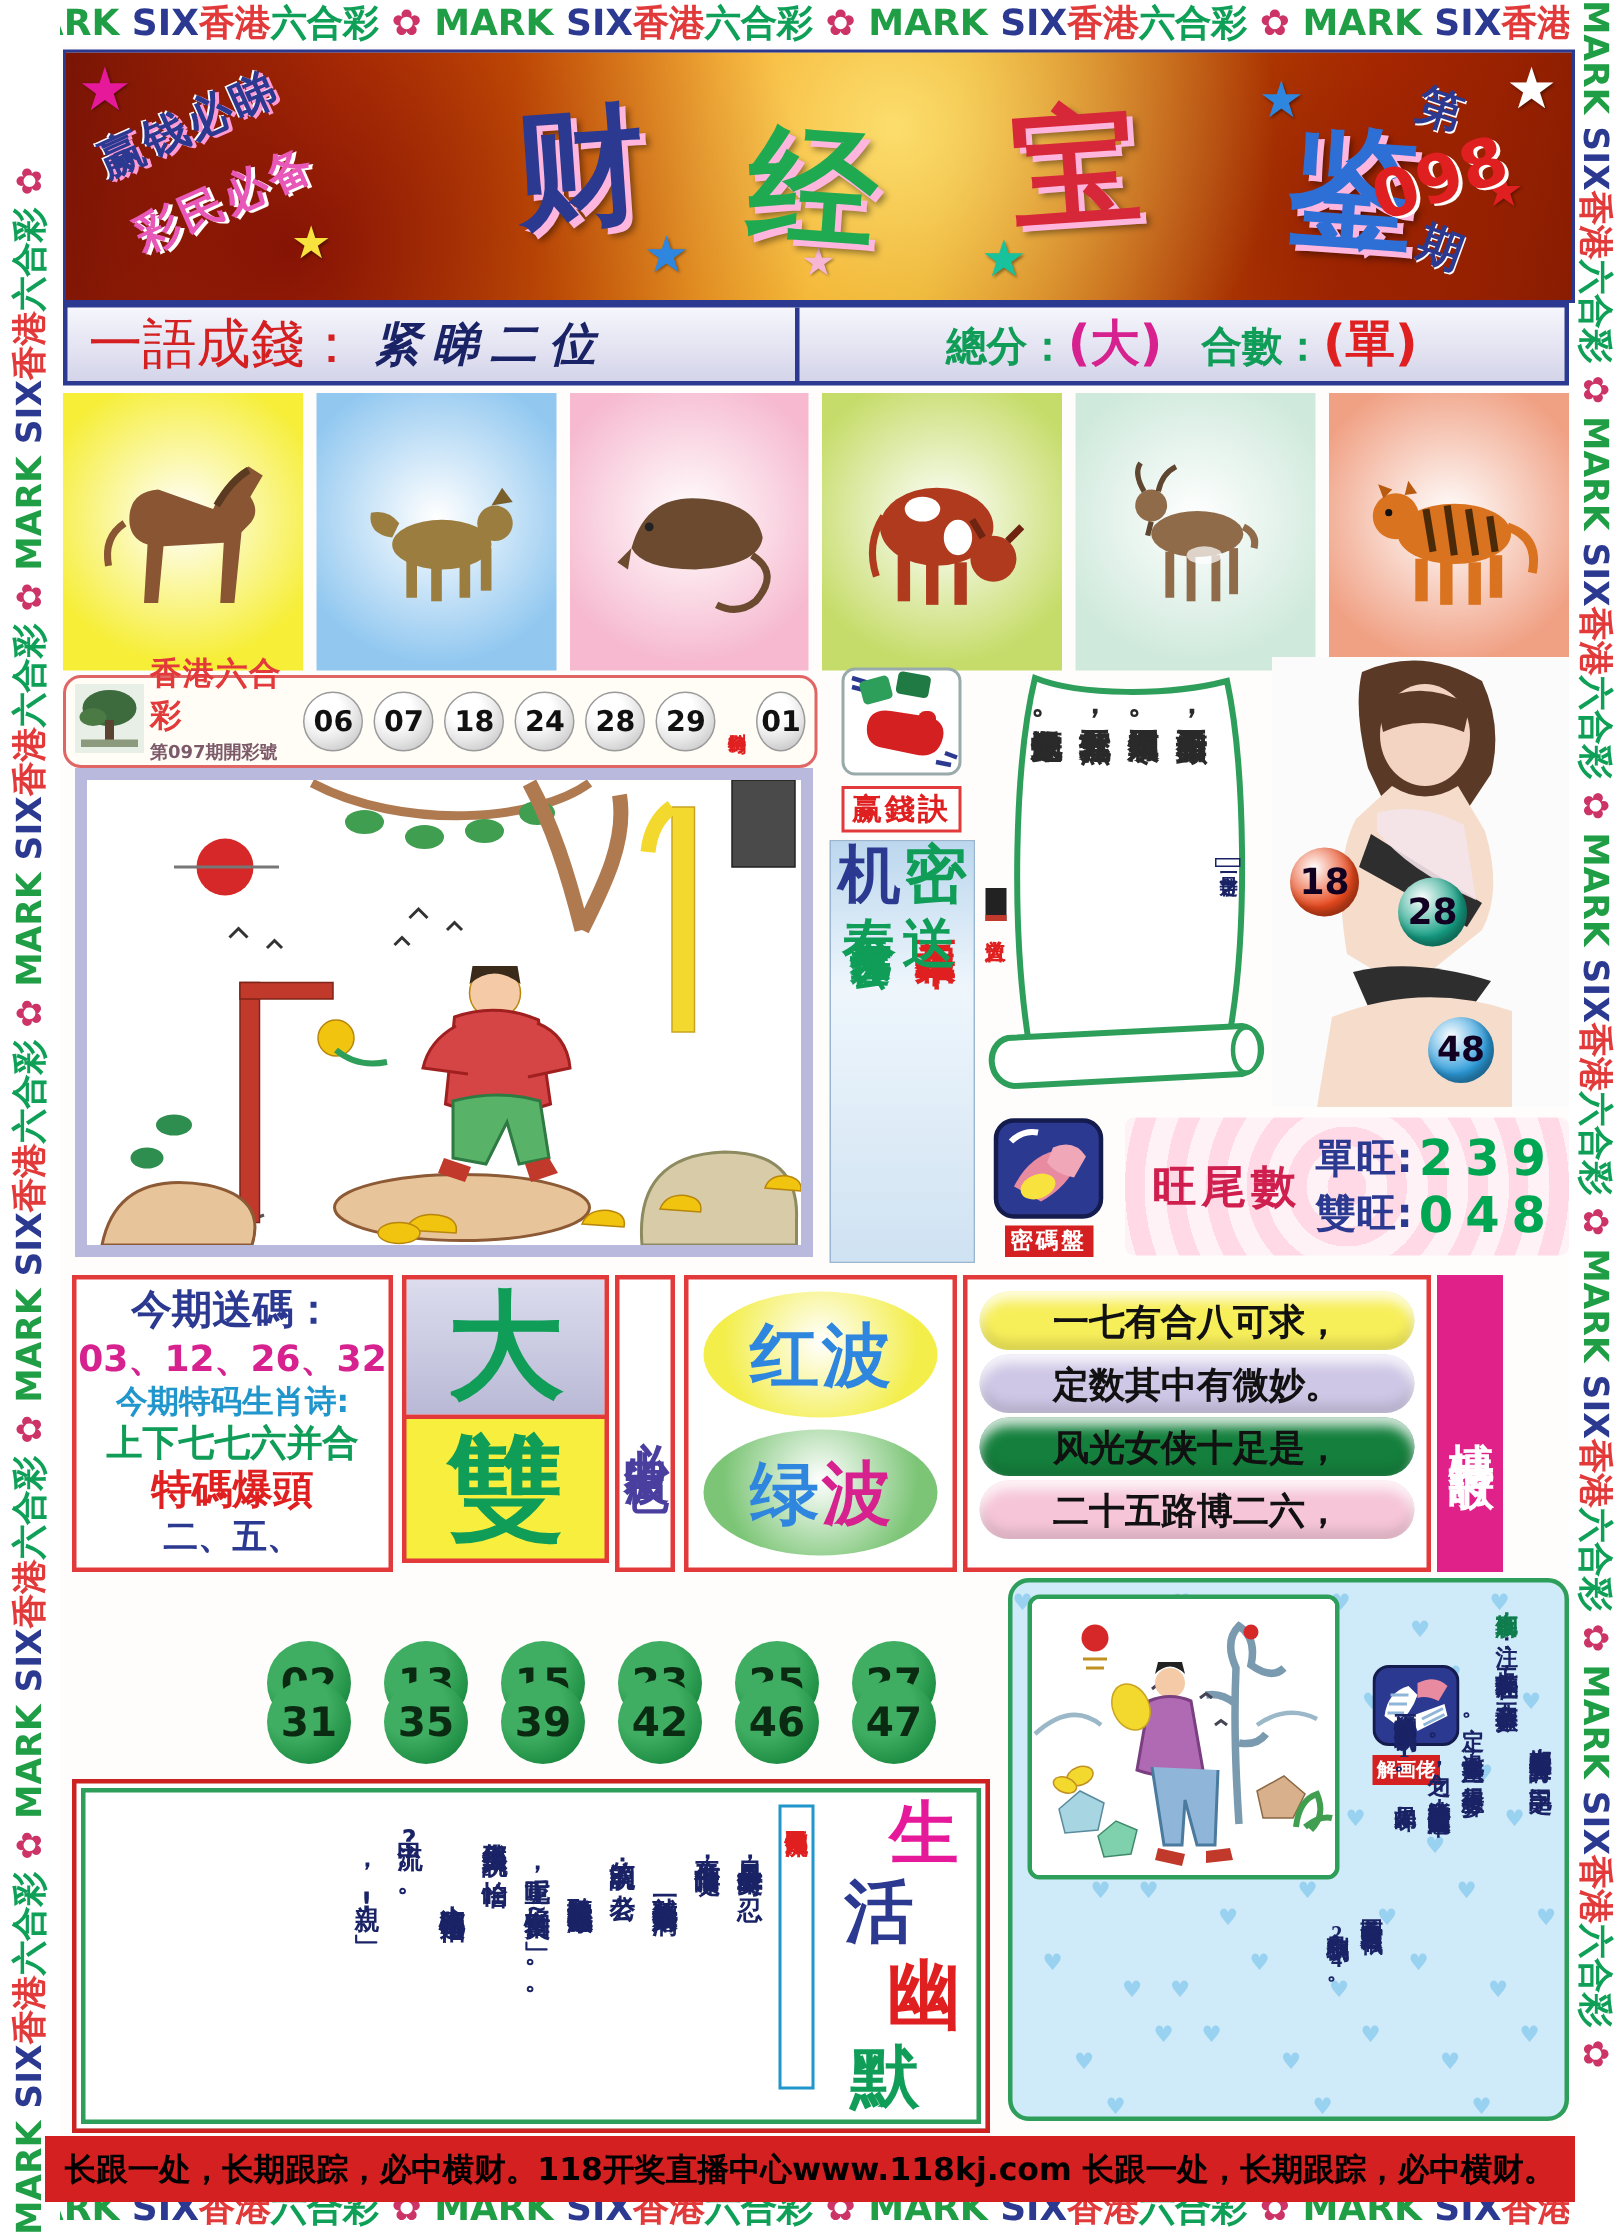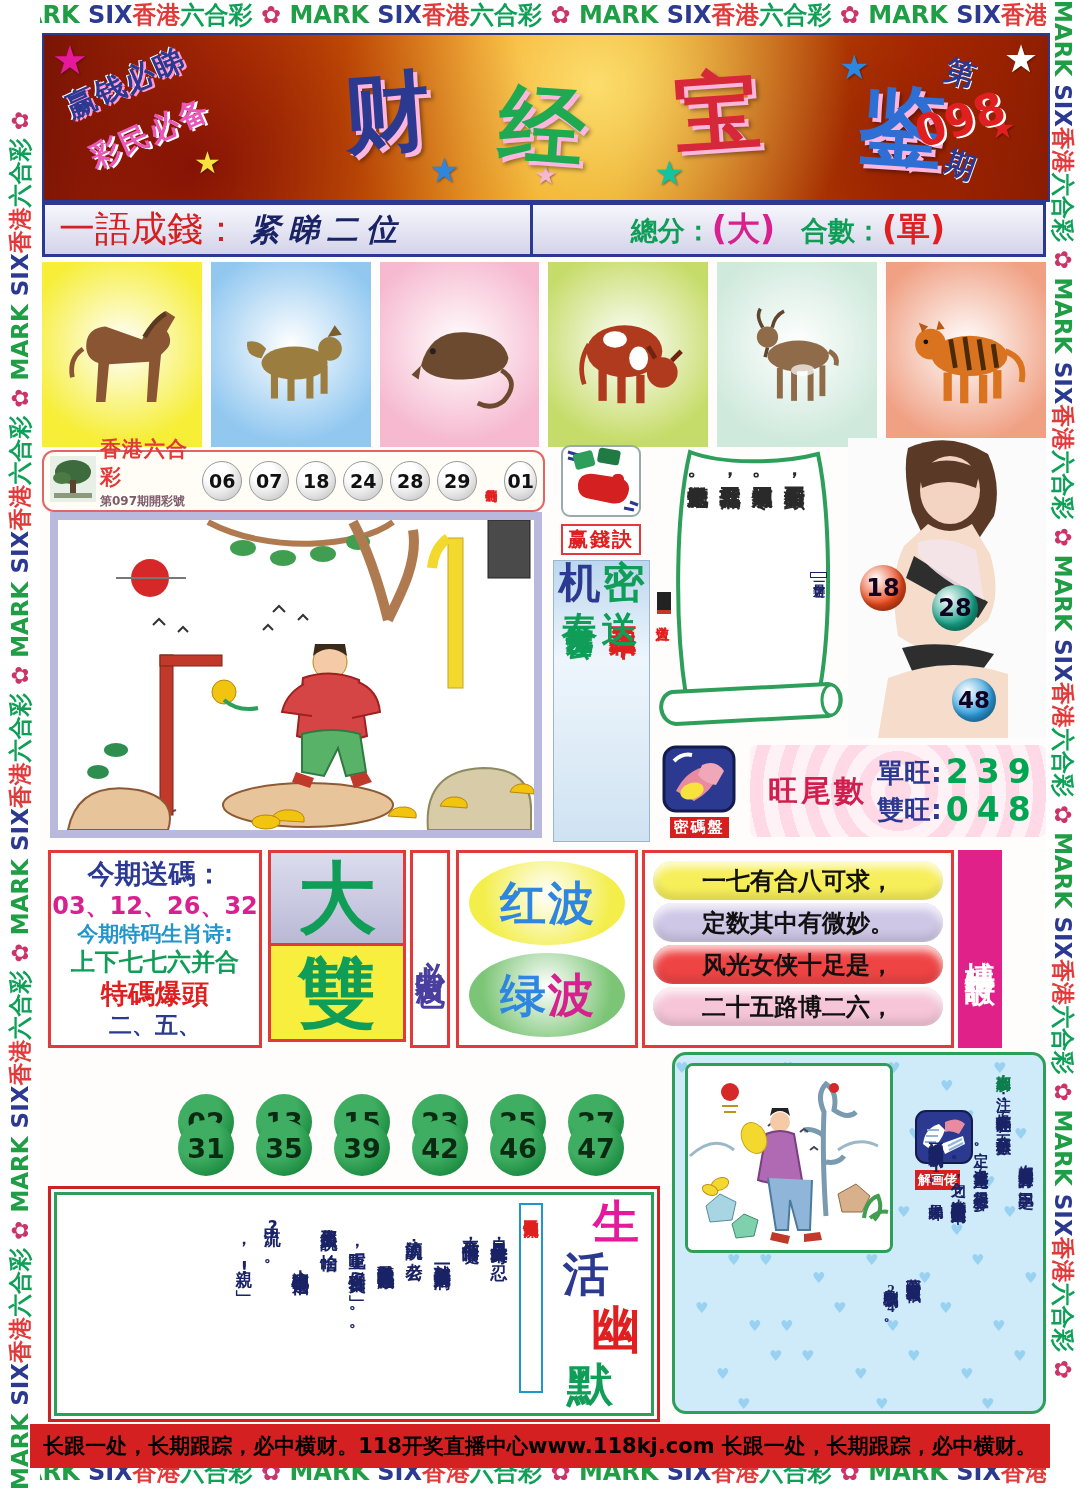--- a/index.html
+++ b/index.html
@@ -498,21 +498,21 @@
       </div>
       <div class="wave-ellipse" style="background: radial-gradient(circle at 50% 40%, rgb(255, 255, 255) 0%, rgb(124, 197, 118) 70%);">
         <span style="color: rgb(46, 134, 222);">绿</span>
         <span style="color: rgb(214, 33, 143);">波</span>
       </div>
     </div>
 
   <div id="pillbox" class="abs redbox">
       <div class="pill serif" style="background: rgb(247, 239, 90);">一七有合八可求，</div>
       <div class="pill serif" style="background: rgb(207, 199, 230);">定数其中有微妙。</div>
-      <div class="pill serif" style="background: #ef4444;">风光女侠十足是，</div>
+      <div class="pill serif" style="background: #15803d;">风光女侠十足是，</div>
       <div class="pill serif" style="background: rgb(246, 198, 216);">二十五路博二六，</div>
     </div>
 
   <div id="pillside" class="abs">
     <span>博特詩歌</span>
   </div>
 
   <div id="hot-row1" class="abs hot-row">
       <div class="hot-ball">02</div>
       <div class="hot-ball">13</div>

